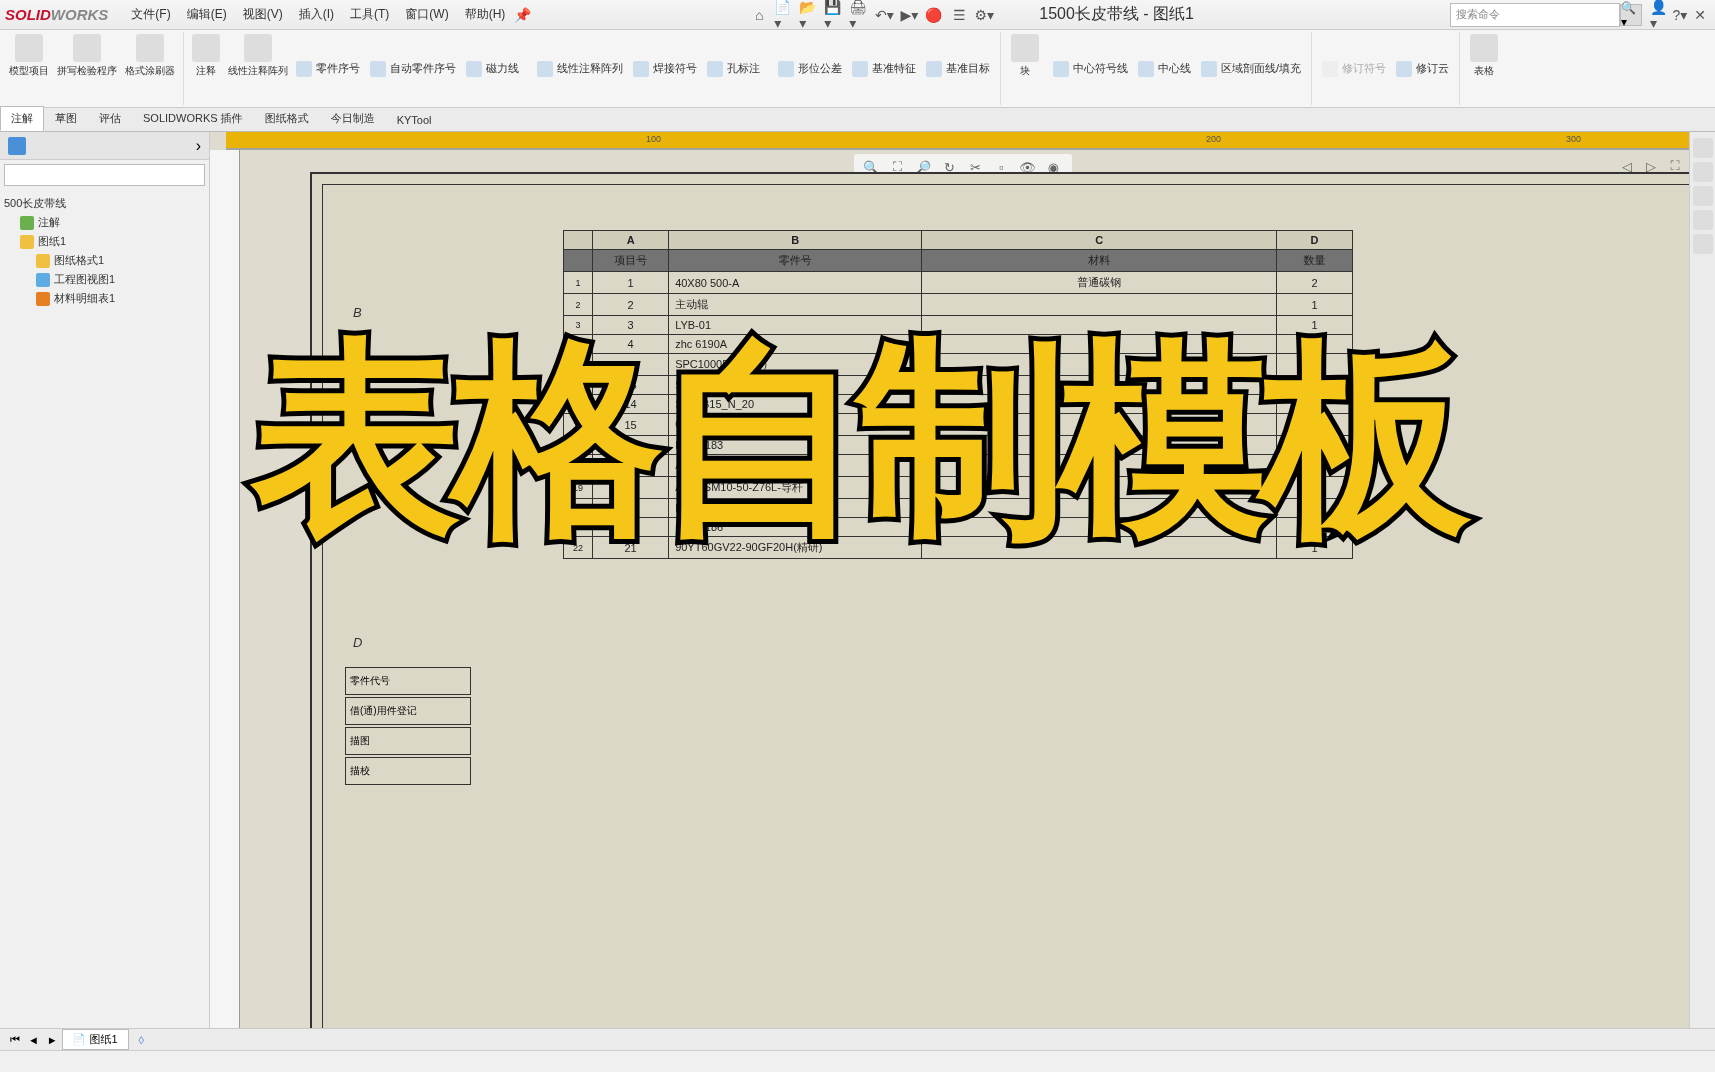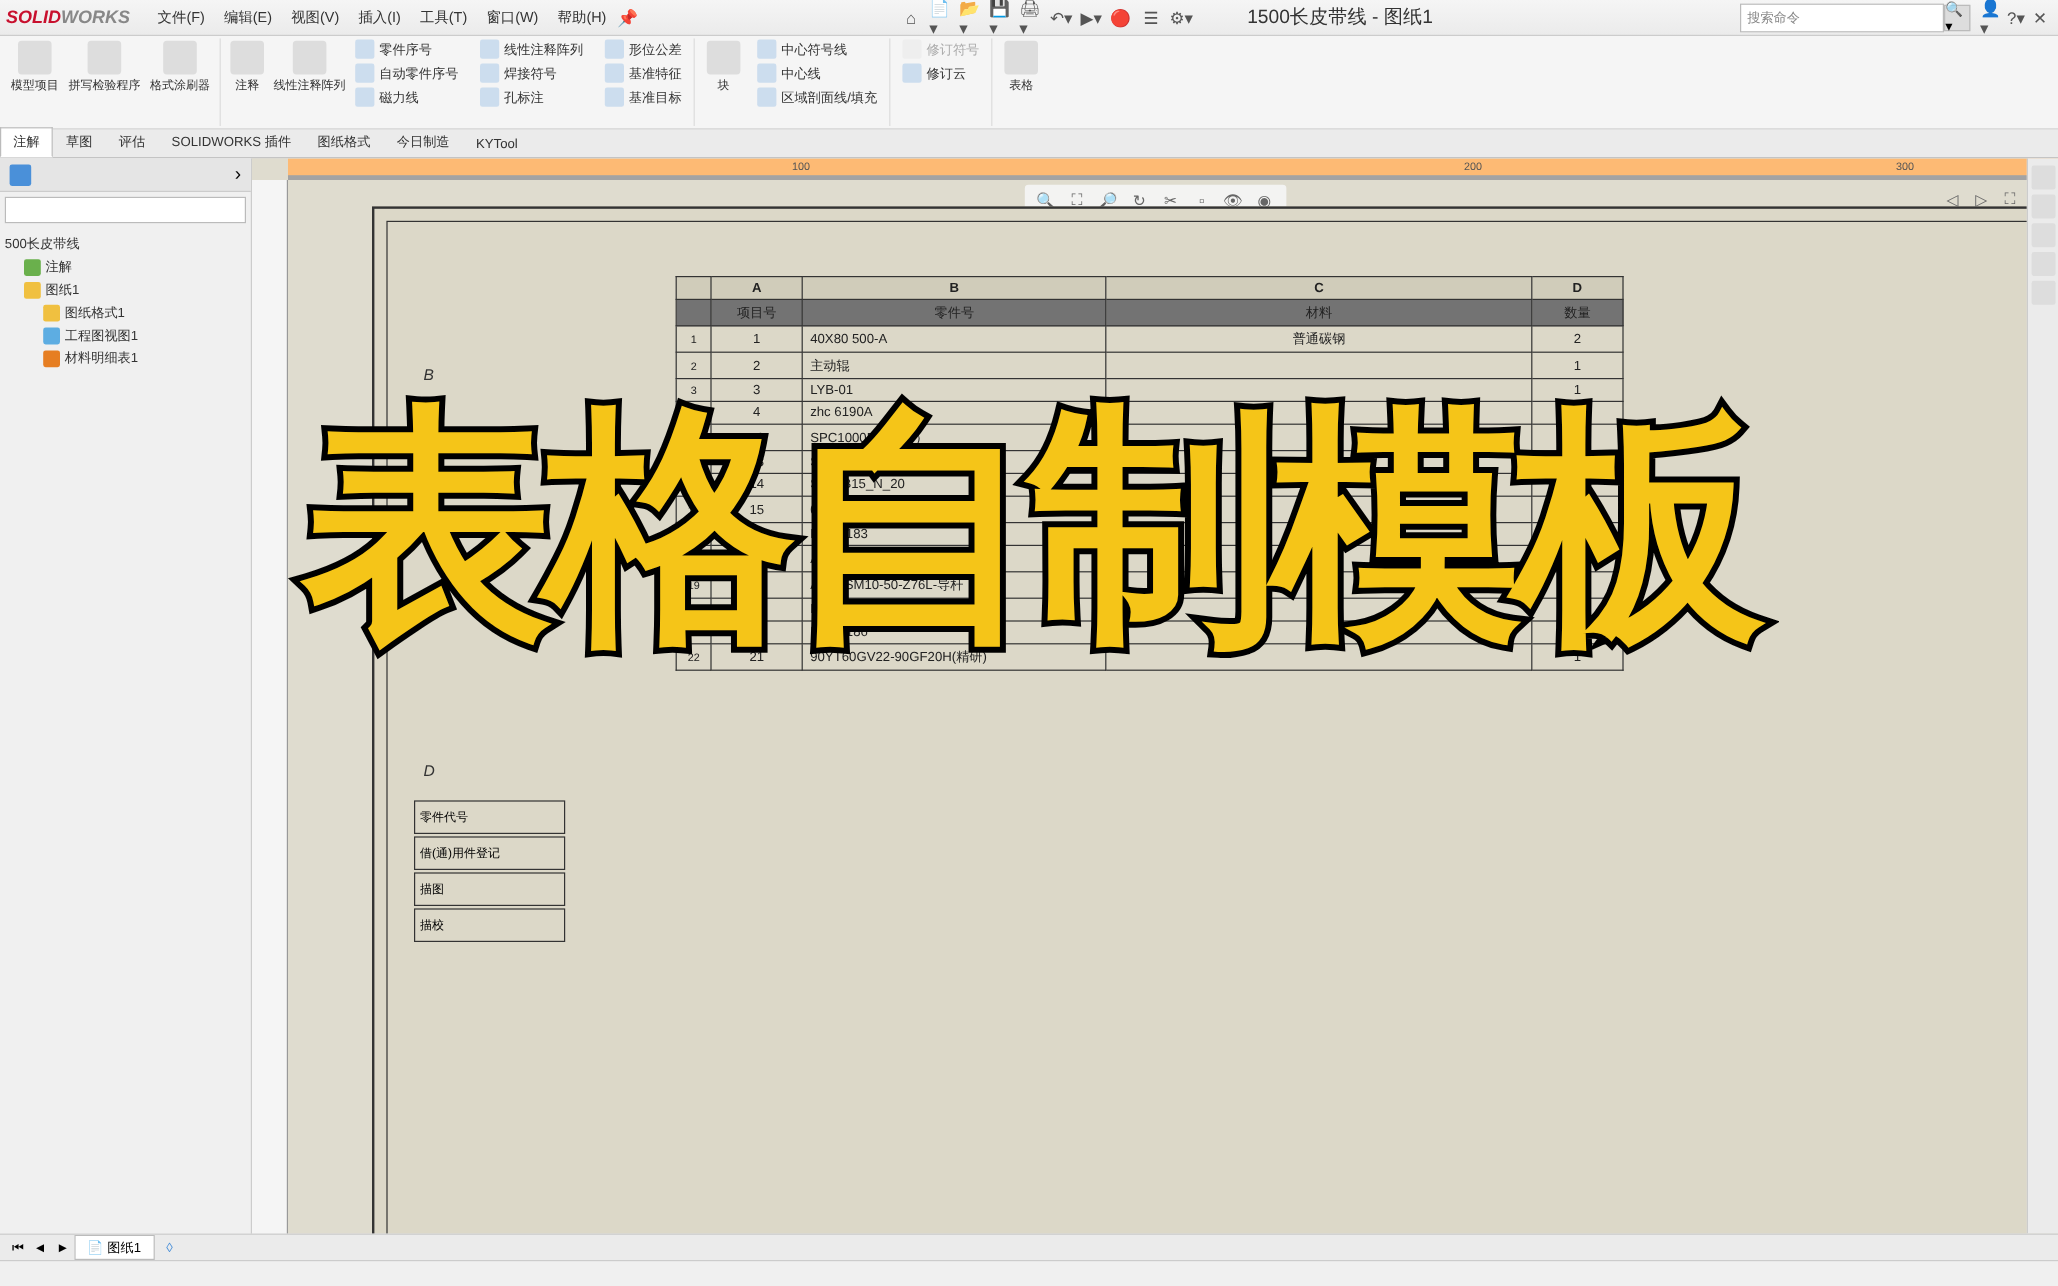--- a/index.html
+++ b/index.html
@@ -13,42 +13,42 @@
 .titlebar-center { flex: 1; display: flex; justify-content: center; align-items: center; gap: 5px; }
 .tb-icon { width: 20px; height: 20px; display: inline-flex; align-items: center; justify-content: center; font-size: 14px; color: #555; }
 .doc-title { font-size: 16px; color: #333; margin: 0 40px; }
 .searchbox { width: 170px; height: 24px; border: 1px solid #bbb; background: #fff; padding: 0 5px; font-size: 11px; color: #888; display: flex; align-items: center; }
 .search-icon { width: 22px; height: 22px; background: #ddd; border: 1px solid #bbb; display: flex; align-items: center; justify-content: center; font-size: 12px; }
 
 
 .ribbon { height: 78px; background: #f5f5f5; border-bottom: 1px solid #ccc; display: flex; padding: 2px 5px; }
 .rib-big { display: flex; flex-direction: column; align-items: center; font-size: 10px; color: #333; padding: 2px 4px; cursor: pointer; }
 .rib-big-icon { width: 28px; height: 28px; background: #ddd; border-radius: 3px; margin-bottom: 2px; }
-.rib-col { display: flex; flex-direction: column; gap: 2px; }
+.rib-col { display: flex; flex-direction: row; gap: 2px; }
 .rib-small { display: flex; align-items: center; font-size: 11px; color: #333; padding: 1px 4px; cursor: pointer; gap: 4px; }
 .rib-small-icon { width: 16px; height: 16px; background: #cde; border-radius: 2px; }
 .rib-disabled { color: #aaa; }
 
 
 .tabstrip { height: 24px; background: #ebebeb; border-bottom: 1px solid #bbb; display: flex; align-items: end; }
 .tab { font-size: 11px; padding: 4px 10px; border: 1px solid transparent; cursor: pointer; color: #333; }
 .tab.active { background: #fff; border: 1px solid #bbb; border-bottom: 1px solid #fff; }
 
 
 .workspace { display: flex; height: calc(100% - 30px - 78px - 24px - 22px); }
 .sidebar { width: 210px; background: #f0f0f0; border-right: 1px solid #ccc; display: flex; flex-direction: column; }
 .side-iconbar { height: 28px; background: #e5e5e5; border-bottom: 1px solid #ccc; display: flex; align-items: center; padding: 0 8px; gap: 6px; }
 .side-dd { height: 22px; background: #fff; border: 1px solid #bbb; margin: 4px; }
 .tree { padding: 4px; font-size: 11px; color: #333; }
 .tree-node { display: flex; align-items: center; padding: 2px 0; gap: 4px; cursor: pointer; }
 .tree-icon { width: 14px; height: 14px; background: #f0c040; border-radius: 2px; }
 .tree-indent { padding-left: 16px; }
 
 .canvas-area { flex: 1; background: #dfdccf; position: relative; overflow: hidden; }
-.ruler-h { position: absolute; top: 0; left: 30px; right: 0; height: 18px; background: #fdba74; border-bottom: 4px solid #a3a3a3; font-size: 9px; color: #555; }
+.ruler-h { position: absolute; top: 0; left: 16px; right: 0; height: 18px; background: #eab308; border-bottom: 2px solid #a3a3a3; font-size: 9px; color: #555; }
 .ruler-v { position: absolute; top: 18px; left: 0; width: 30px; bottom: 0; background: #f5f5f5; border-right: 1px solid #999; }
 .ruler-tick { position: absolute; top: 2px; font-size: 9px; }
 
 .view-tools { position: absolute; top: 22px; left: 50%; transform: translateX(-50%); display: flex; gap: 6px; background: rgba(245,245,245,0.9); padding: 3px 8px; border-radius: 3px; }
 .vt-icon { width: 20px; height: 20px; display: flex; align-items: center; justify-content: center; font-size: 13px; color: #666; cursor: pointer; }
 
 .drawing-sheet { position: absolute; top: 40px; left: 100px; right: -60px; bottom: -10px; background: #dcd8c8; border: 2px solid #333; }
 .drawing-inner { position: absolute; inset: 10px; border: 1px solid #333; }
 .zone-label { position: absolute; font-size: 13px; color: #333; font-style: italic; }
 

